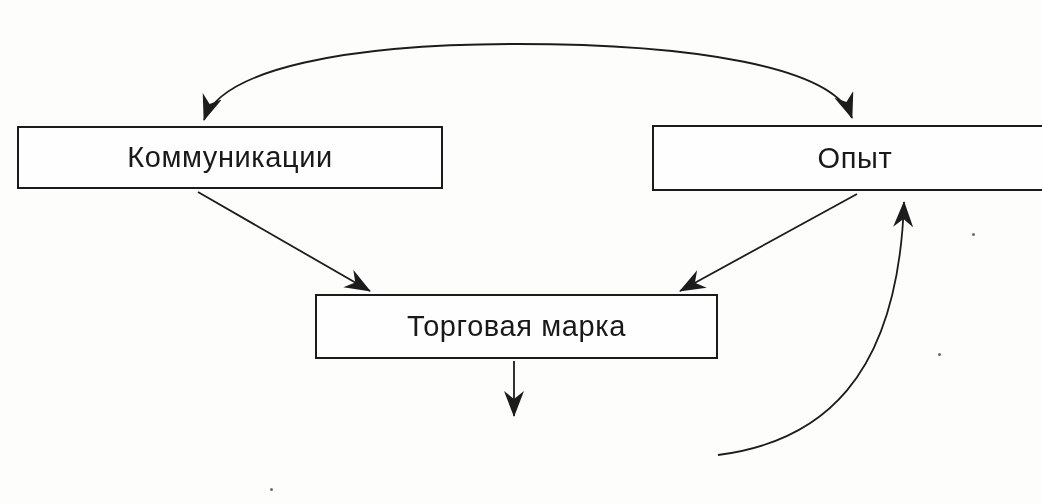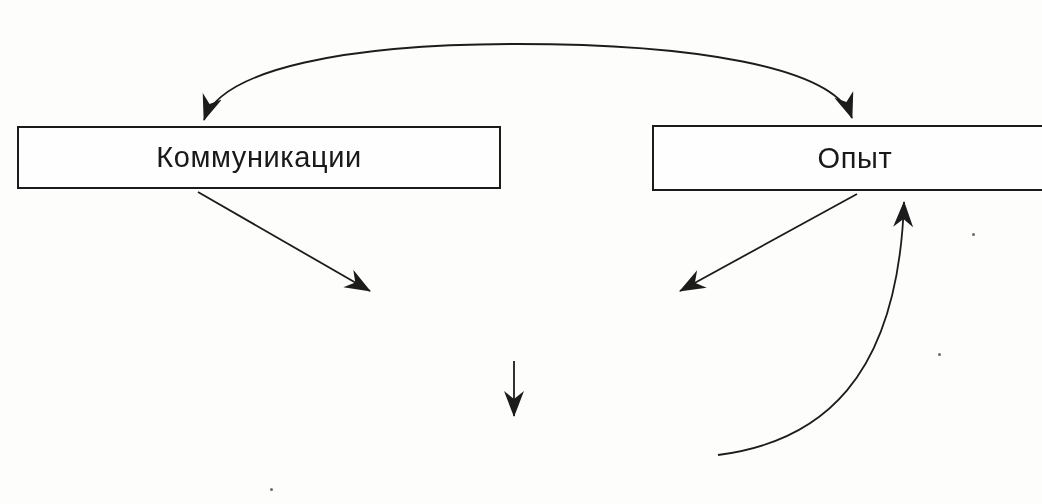--- a/index.html
+++ b/index.html
@@ -32,21 +32,21 @@
     justify-content: center;
     box-sizing: border-box;
   }
   .node-label {
     font-size: 29px;
     color: #191919;
     letter-spacing: 0.6px;
     white-space: nowrap;
     -webkit-font-smoothing: antialiased;
   }
-  #node-communications { left: 17px;  top: 126px; width: 484px; height: 63px; }
+  #node-communications { left: 17px;  top: 126px; width: 426px; height: 63px; }
   #node-experience     { left: 652px; top: 125px; width: 406px; height: 66px; }
   #node-brand          { left: 315px; top: 294px; width: 403px; height: 65px; }
   #node-supersatisfaction { left: 313px; top: 422px; width: 404px; height: 62px; }
 
   .speck {
     position: absolute;
     background: #3a3a3a;
     border-radius: 50%;
     opacity: 0.75;
   }
@@ -79,19 +79,22 @@
   </svg>
 
   <div class="node" id="node-communications">
     <span class="node-label">Коммуникации</span>
   </div>
 
   <div class="node" id="node-experience">
     <span class="node-label">Опыт</span>
   </div>
 
+  <div class="node" id="node-brand">
+    <span class="node-label">Торговая марка</span>
+  </div>
 
 
   <div class="speck" id="speck-1"></div>
   <div class="speck" id="speck-2"></div>
   <div class="speck" id="speck-3"></div>
 
 </div>
 
 </body></html>

